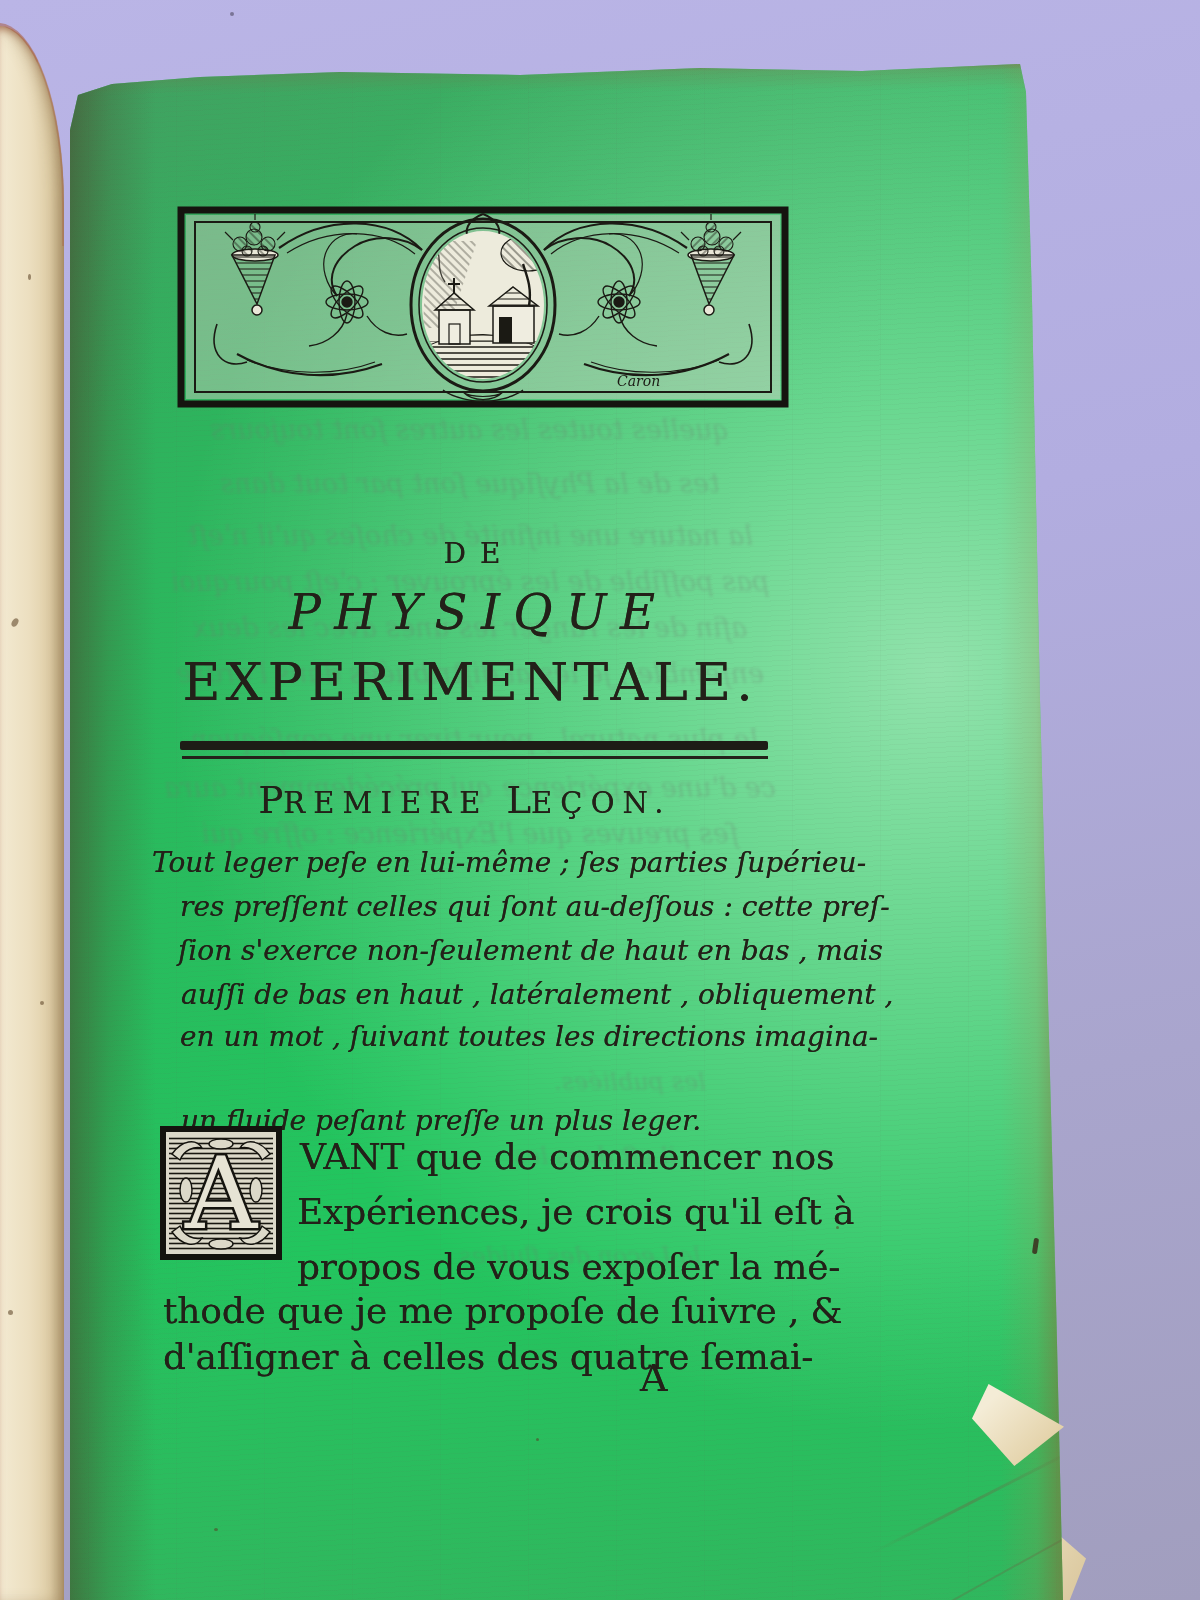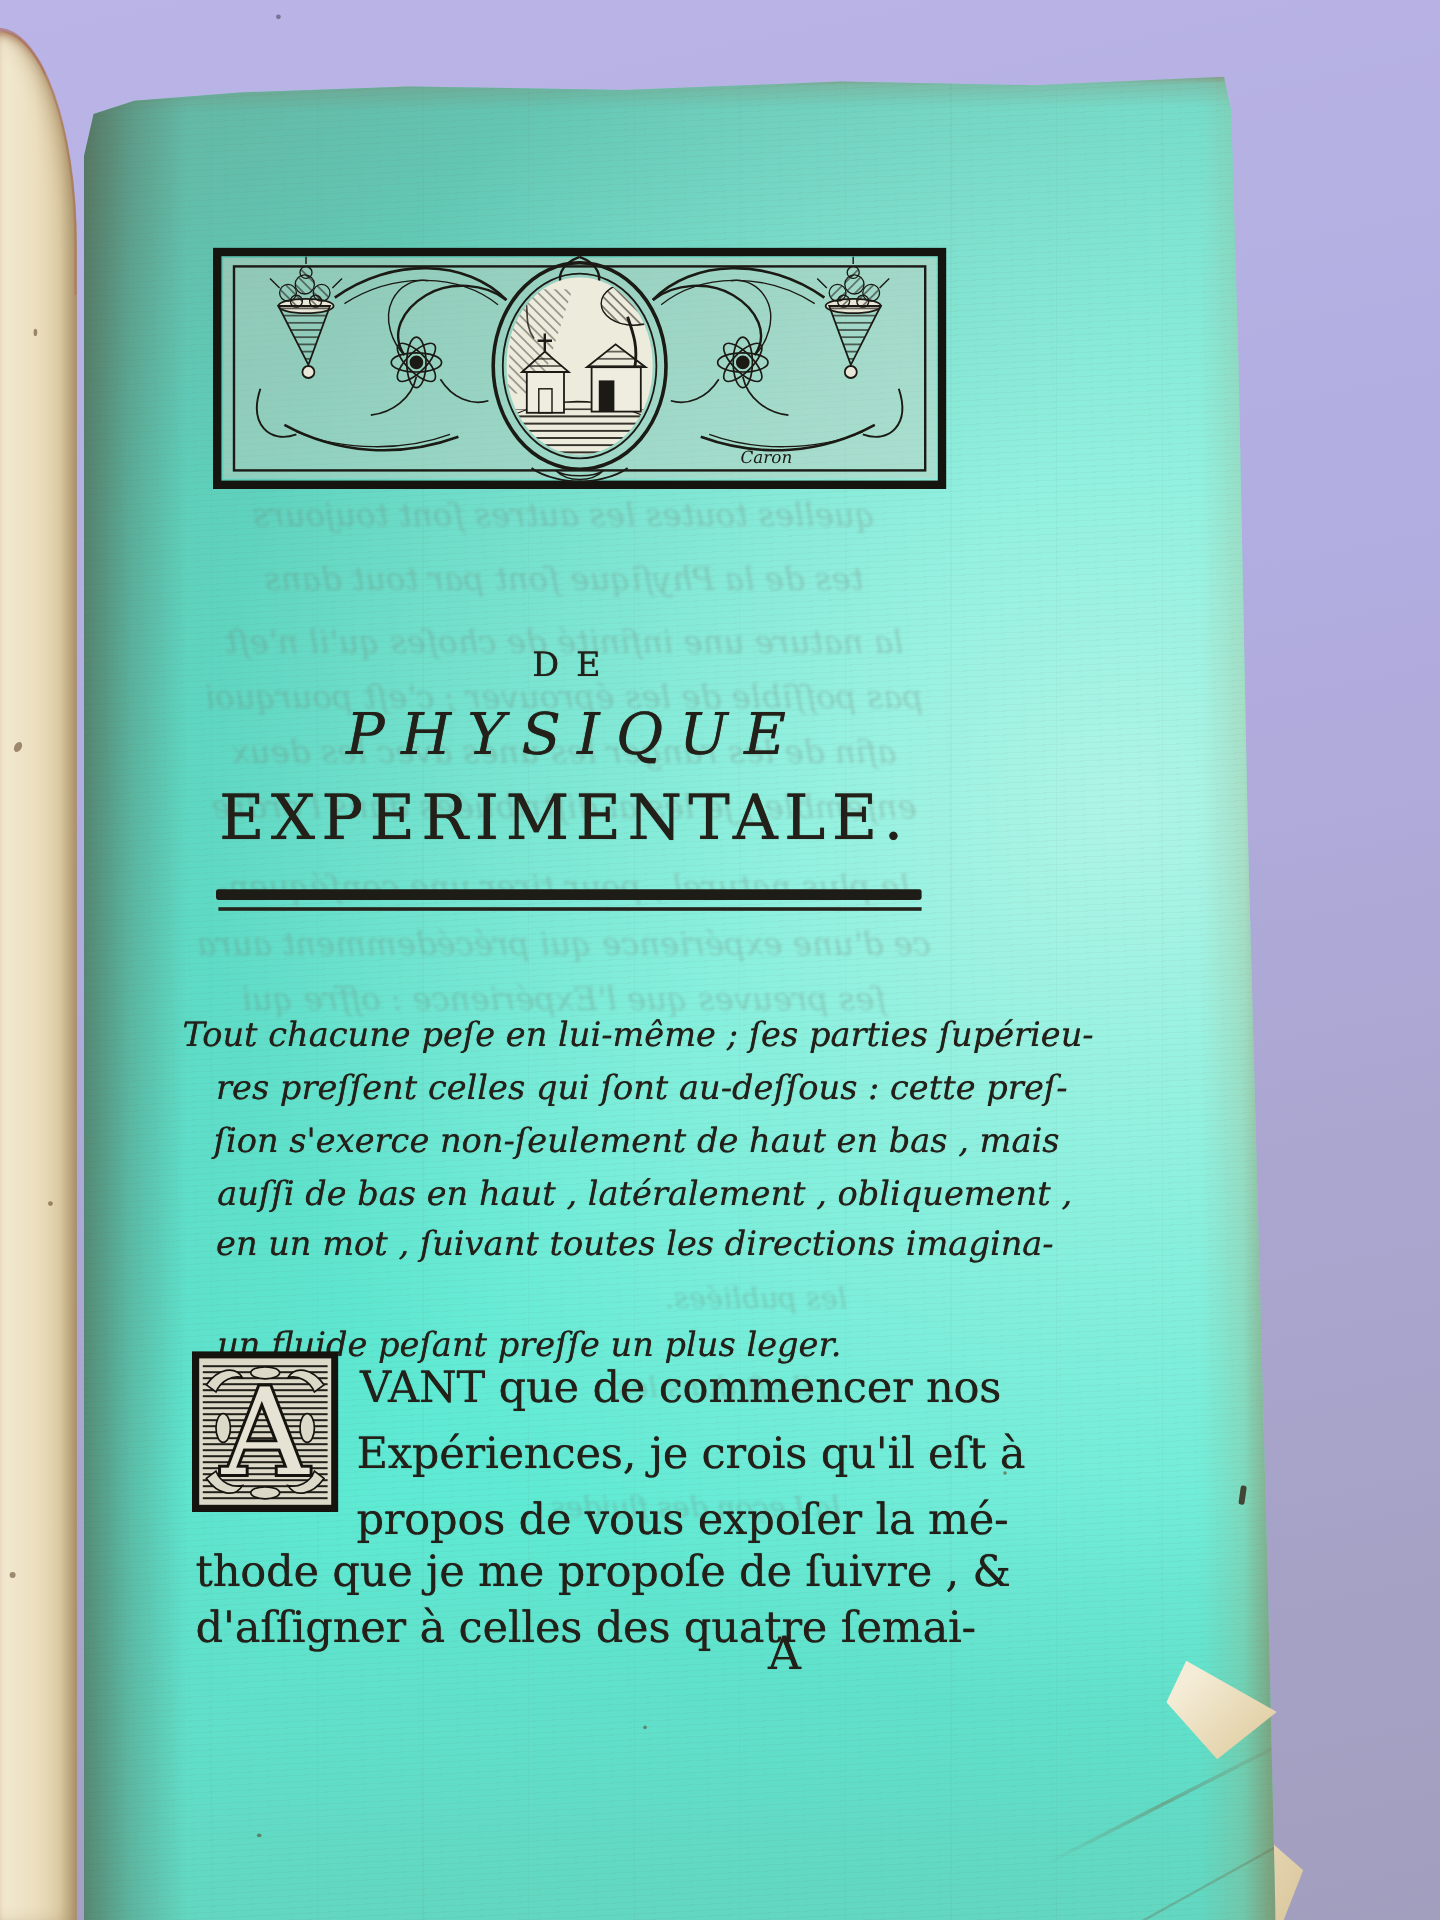--- a/index.html
+++ b/index.html
@@ -27,21 +27,21 @@
   .under-sliver{
     left:1028px;top:1508px;width:58px;height:92px;
     background:linear-gradient(120deg,#ecdfbe,#d9c69c);
     clip-path:polygon(0 0,100% 55%,72% 100%,0 100%);
     box-shadow:2px 2px 4px rgba(60,50,30,.3);
   }
   
   .page{
     left:0;top:0;width:1200px;height:1600px;
     clip-path:polygon(70px 1600px,70px 130px,78px 95px,112px 84px,200px 77px,340px 72px,520px 75px,700px 68px,862px 71px,1020px 64px,1026px 92px,1032px 300px,1040px 700px,1048px 1000px,1056px 1300px,1063px 1600px);
-    background:#5eead4;
+    background:#22c55e;
   }
   .page .fill{left:0;top:0;width:100%;height:100%;}
   .paper-light{background:radial-gradient(ellipse at 78% 42%,rgba(255,255,248,.5),rgba(255,255,248,0) 58%);}
   .paper-shade-tl{background:linear-gradient(123deg,rgba(96,104,88,.38) 0%,rgba(96,104,88,.16) 24%,rgba(96,104,88,0) 50%);}
   .paper-shade-top{background:linear-gradient(180deg,rgba(130,140,128,.22) 0%,rgba(130,140,128,0) 26%);}
   .paper-shade-bottom{background:linear-gradient(0deg,rgba(120,112,92,.16),rgba(120,112,92,0) 22%);}
   .paper-texture{
     background:
       repeating-linear-gradient(177deg,rgba(100,100,85,.05) 0 1px,transparent 1px 5px),
       repeating-linear-gradient(90deg,rgba(100,100,85,.045) 0 1px,transparent 1px 88px);
@@ -220,22 +220,25 @@
     <text x="440" y="180" font-family="DejaVu Serif,serif" font-style="italic" font-size="14" fill="#1b1a14">Caron</text>
   </svg>
 
   <div class="abs title-line t2 ink" style="top:537px">DE</div>
   <div class="abs title-line t3 ink" style="top:584px">PHYSIQUE</div>
   <div class="abs title-line t4 ink" style="top:652px">EXPERIMENTALE.</div>
 
   <div class="abs rule-thick"></div>
   <div class="abs rule-thin"></div>
 
-
-  <div class="abs epigraph ink" style="left:152px;top:846px">Tout chacune peſe en lui-même ; ſes parties ſupérieu-</div>
+  <div class="abs heading ink">
+    <span class="hi">P</span><span class="hr">REMIERE</span><span class="gap"></span><span class="hi">L</span><span class="hr">EÇON.</span>
+  </div>
+
+  <div class="abs epigraph ink" style="left:152px;top:846px">Tout leger peſe en lui-même ; ſes parties ſupérieu-</div>
   <div class="abs epigraph ink" style="left:180px;top:890px">res preſſent celles qui ſont au-deſſous : cette preſ-</div>
   <div class="abs epigraph ink" style="left:181px;top:978px">auſſi de bas en haut , latéralement , obliquement ,</div>
   <div class="abs epigraph ink" style="left:178px;top:934px">ſion s'exerce non-ſeulement de haut en bas , mais</div>
   <div class="abs epigraph ink" style="left:180px;top:1020px">en un mot , ſuivant toutes les directions imagina-</div>
   <div class="abs epigraph ink" style="left:181px;top:1104px">un fluide peſant preſſe un plus leger.</div>
 
   <svg class="abs" style="left:160px;top:1126px" width="122" height="134" viewBox="0 0 122 134">
     <defs>
       <pattern id="caphatch" width="5" height="5" patternUnits="userSpaceOnUse">
         <path d="M0 2.5h5" stroke="#181710" stroke-width="1.6"></path>

